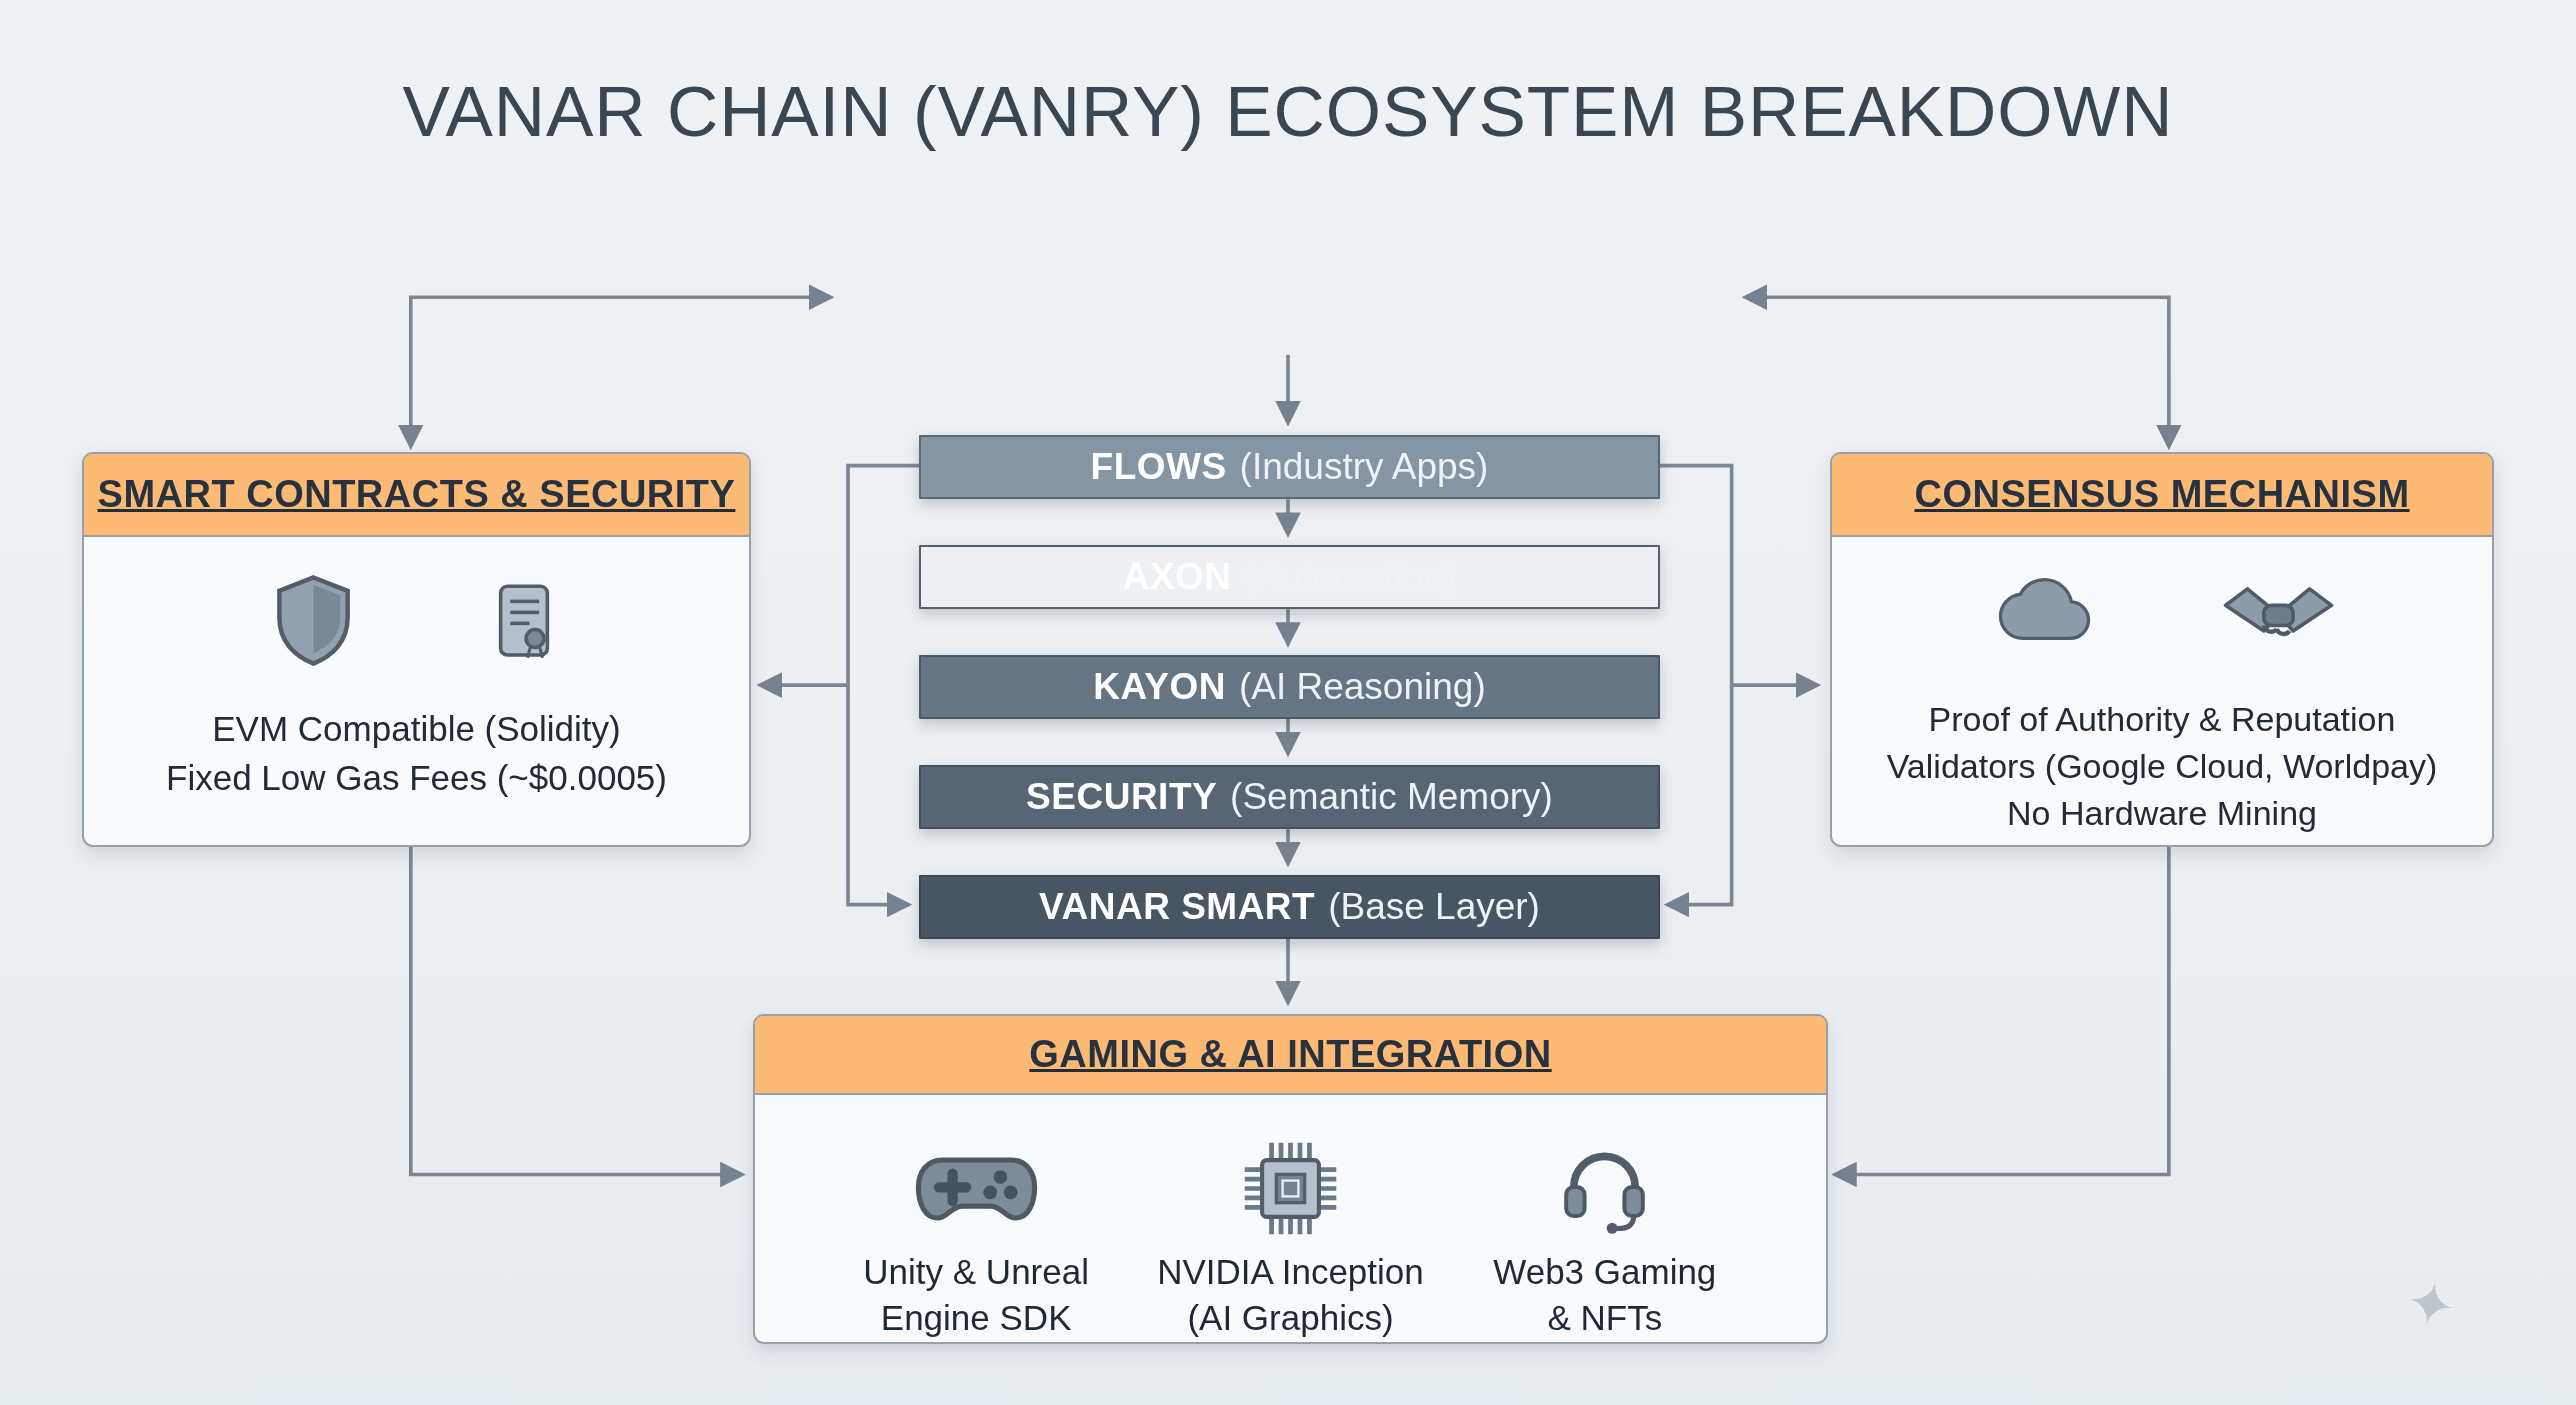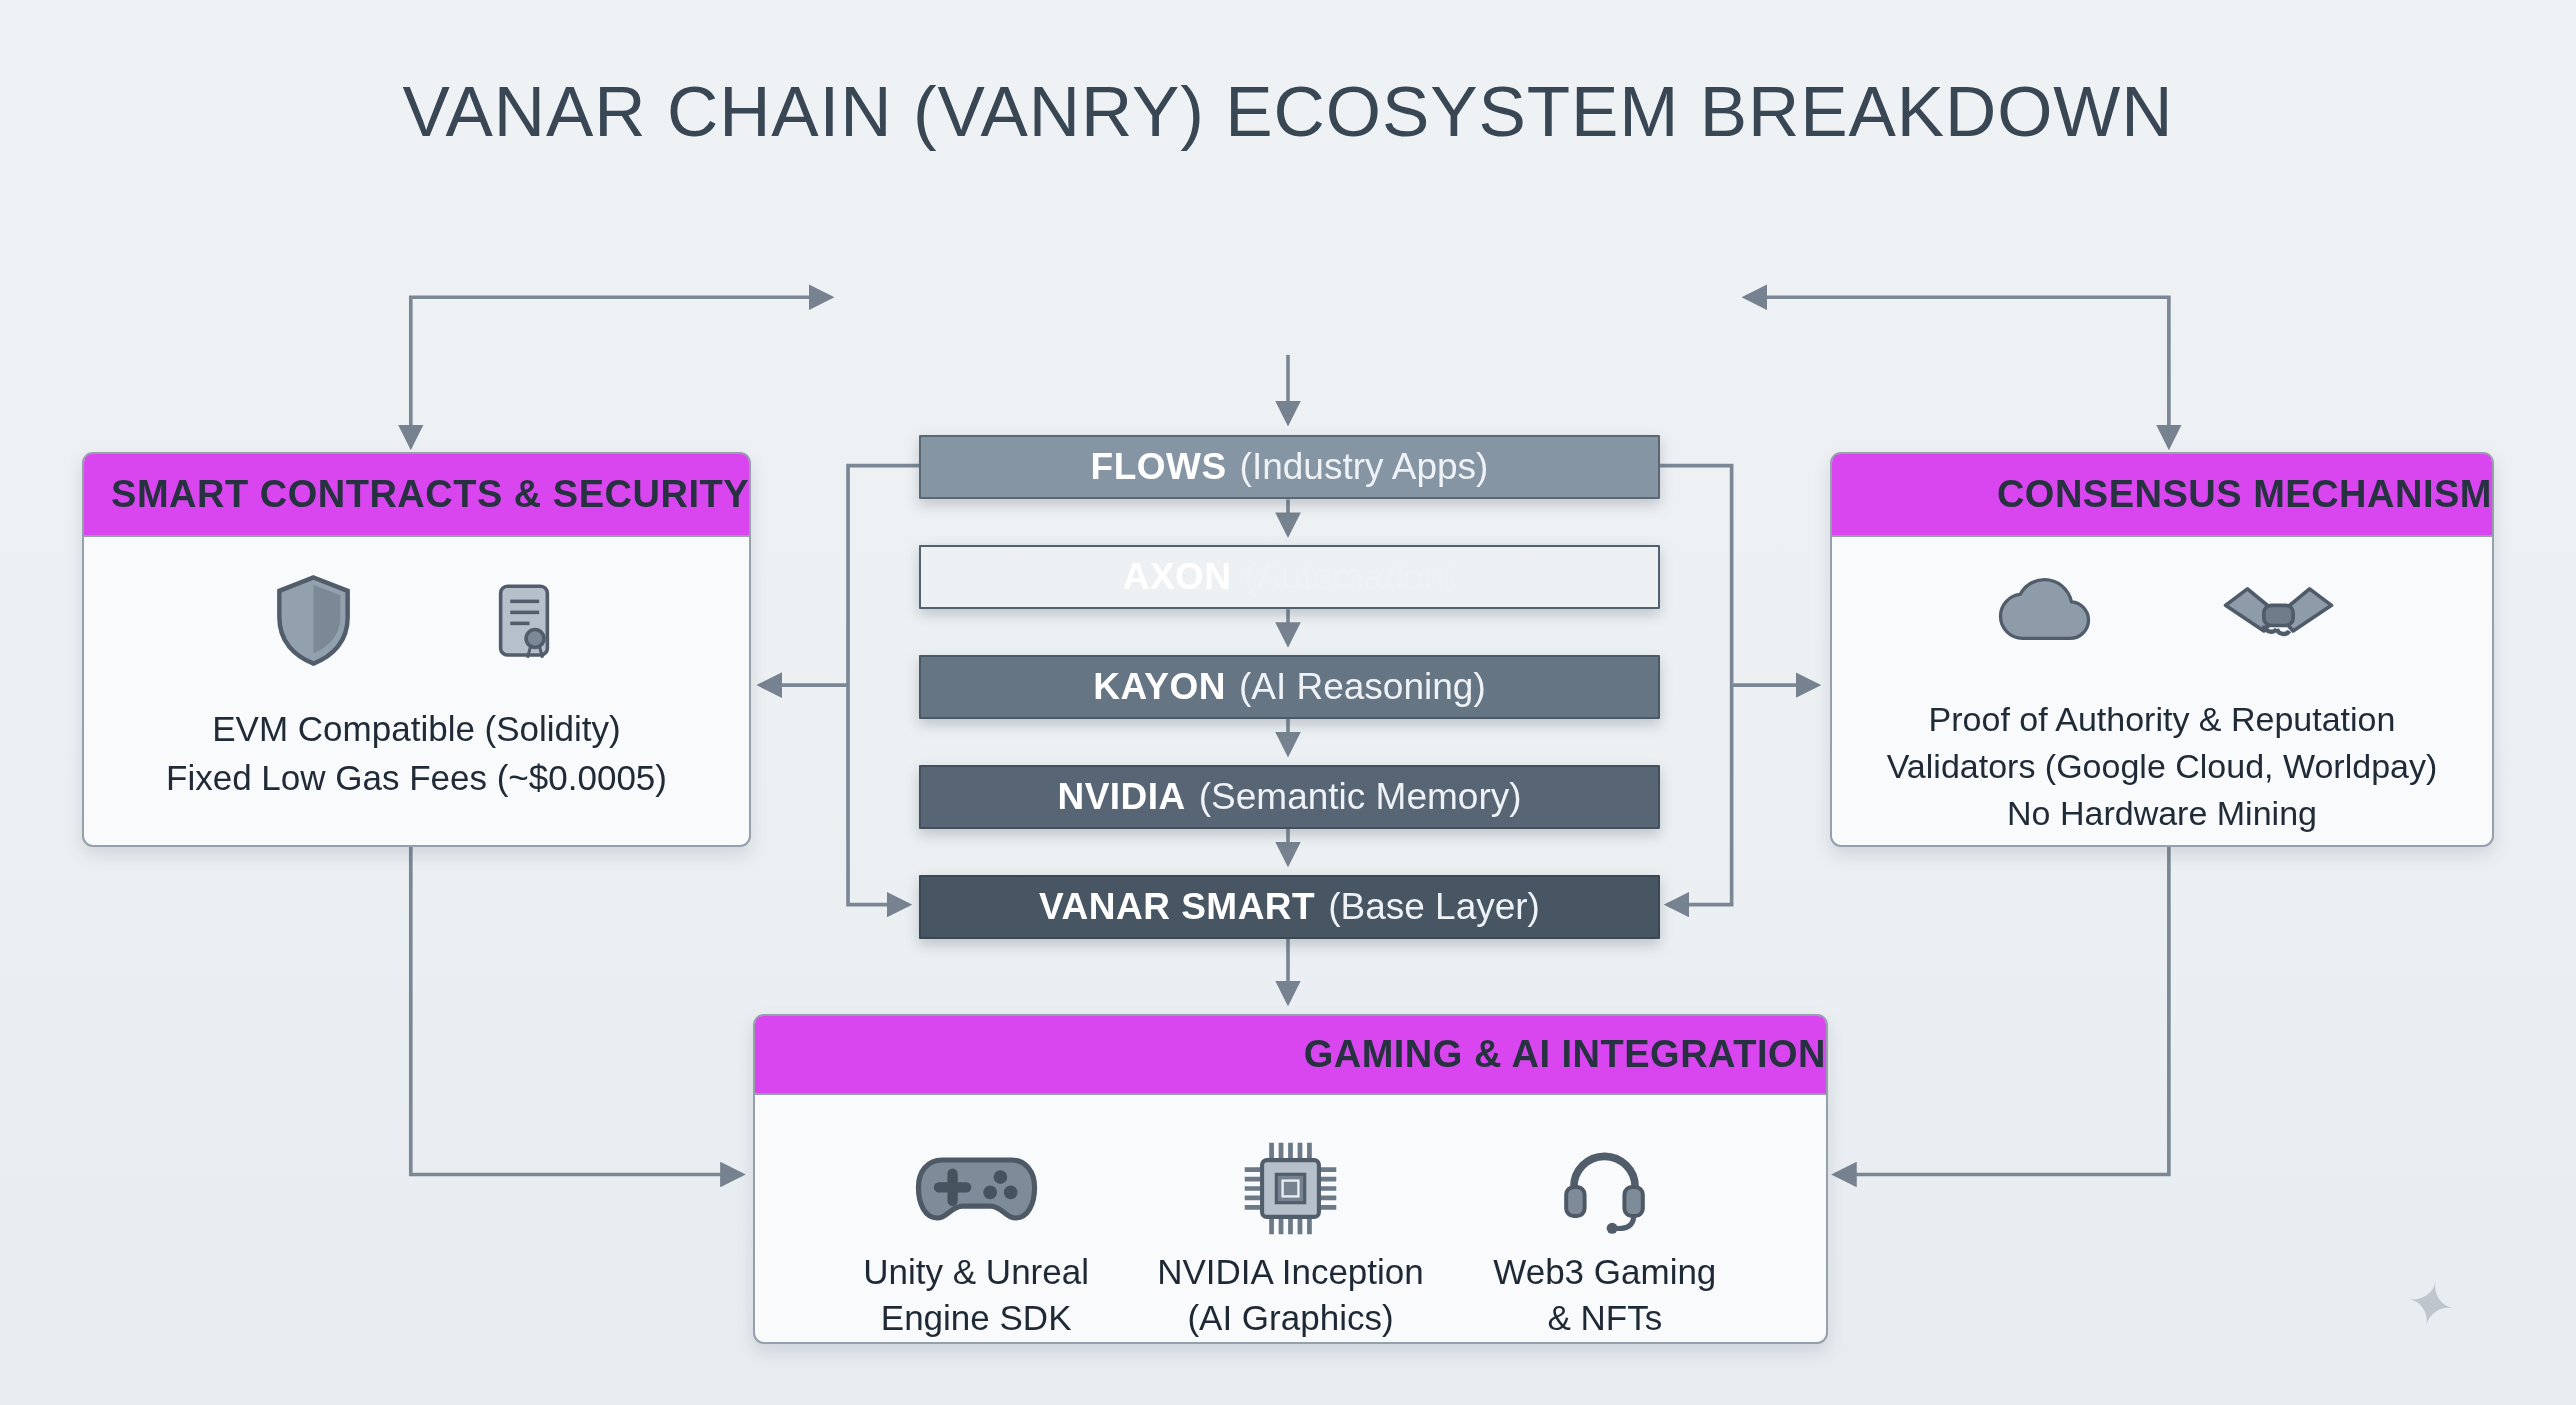--- a/index.html
+++ b/index.html
@@ -34,22 +34,22 @@
   .ldetail{font-size:37px;font-weight:400;color:#eef2f6;margin-left:.35em;}
 
   .panel{
     position:absolute;background:#f8fafc;border:2.7px solid #96a0ab;border-radius:11px;
     box-shadow:0 7.3px 16.5px rgba(70,82,98,.16);
   }
   .panel-left{left:82px;top:452px;width:665px;height:391px;}
   .panel-right{left:1830px;top:452px;width:660px;height:391px;}
   .panel-bottom{left:753px;top:1014px;width:1071px;height:326px;}
   .panel-header{
-    height:81px;background:#d946ef;border-bottom:2.7px solid #96a0ab;
-    border-radius:8.2px 8.2px 0 0;display:flex;align-items:center;justify-content:flex-end;
+    height:81px;background:#fdba74;border-bottom:2.7px solid #96a0ab;
+    border-radius:8.2px 8.2px 0 0;display:flex;align-items:center;justify-content:center;text-decoration:underline;
   }
   .panel-bottom .panel-header{height:77px;}
   .panel-header span{font-size:38px;font-weight:700;color:#273240;letter-spacing:0.5px;}
   .icon-row{display:flex;justify-content:center;align-items:center;gap:119px;margin-top:27.4px;height:119px;}
   .panel-text{margin-top:22px;text-align:center;font-size:35px;line-height:1.38;color:#202b37;}
   .panel-right .panel-text{font-size:34px;margin-top:33px;}
 
   .bottom-body{display:flex;justify-content:space-around;align-items:flex-start;padding:33px 64px 0 64px;}
   .gitem{display:flex;flex-direction:column;align-items:center;width:302px;}
   .gicon{height:121px;display:flex;align-items:center;justify-content:center;}
@@ -98,21 +98,21 @@
   </div>
   <div class="layer l1" style="background:#76859  3;border-color:#53606d">
     <span class="lname">AXON</span>
     <span class="ldetail">(Automation)</span>
   </div>
   <div class="layer l2" style="background:#667584;border-color:#4b5865">
     <span class="lname">KAYON</span>
     <span class="ldetail">(AI Reasoning)</span>
   </div>
   <div class="layer l3" style="background:#576574;border-color:#434f5c">
-    <span class="lname">NVIDIA</span>
+    <span class="lname">SECURITY</span>
     <span class="ldetail">(Semantic Memory)</span>
   </div>
   <div class="layer l4" style="background:#485663;border-color:#3a4651">
     <span class="lname">VANAR SMART</span>
     <span class="ldetail">(Base Layer)</span>
   </div>
 
   <div class="panel panel-left">
     <div class="panel-header">
       <span>SMART CONTRACTS &amp; SECURITY</span>

